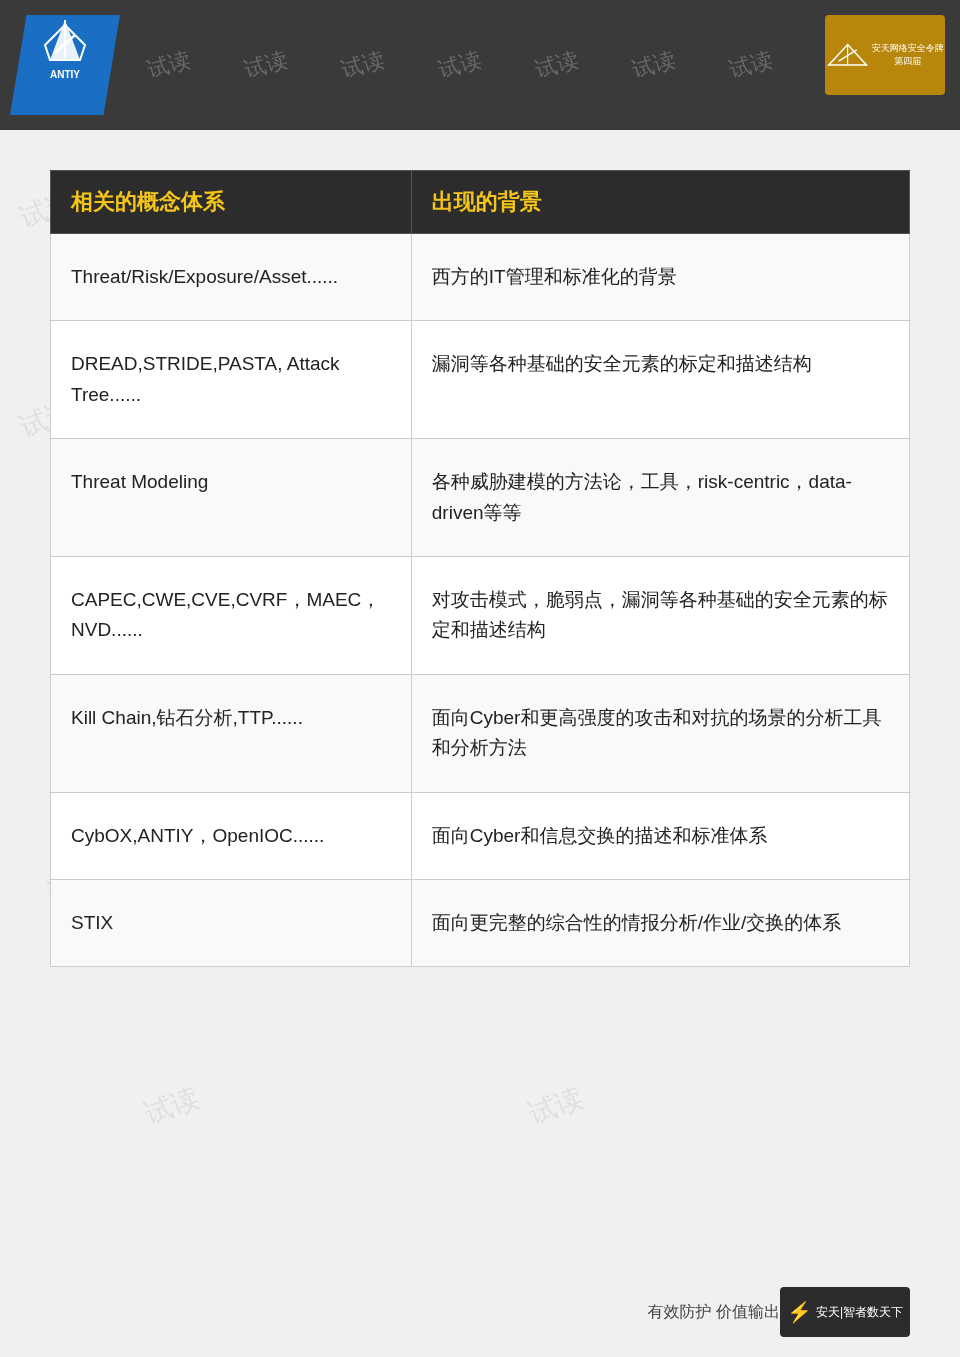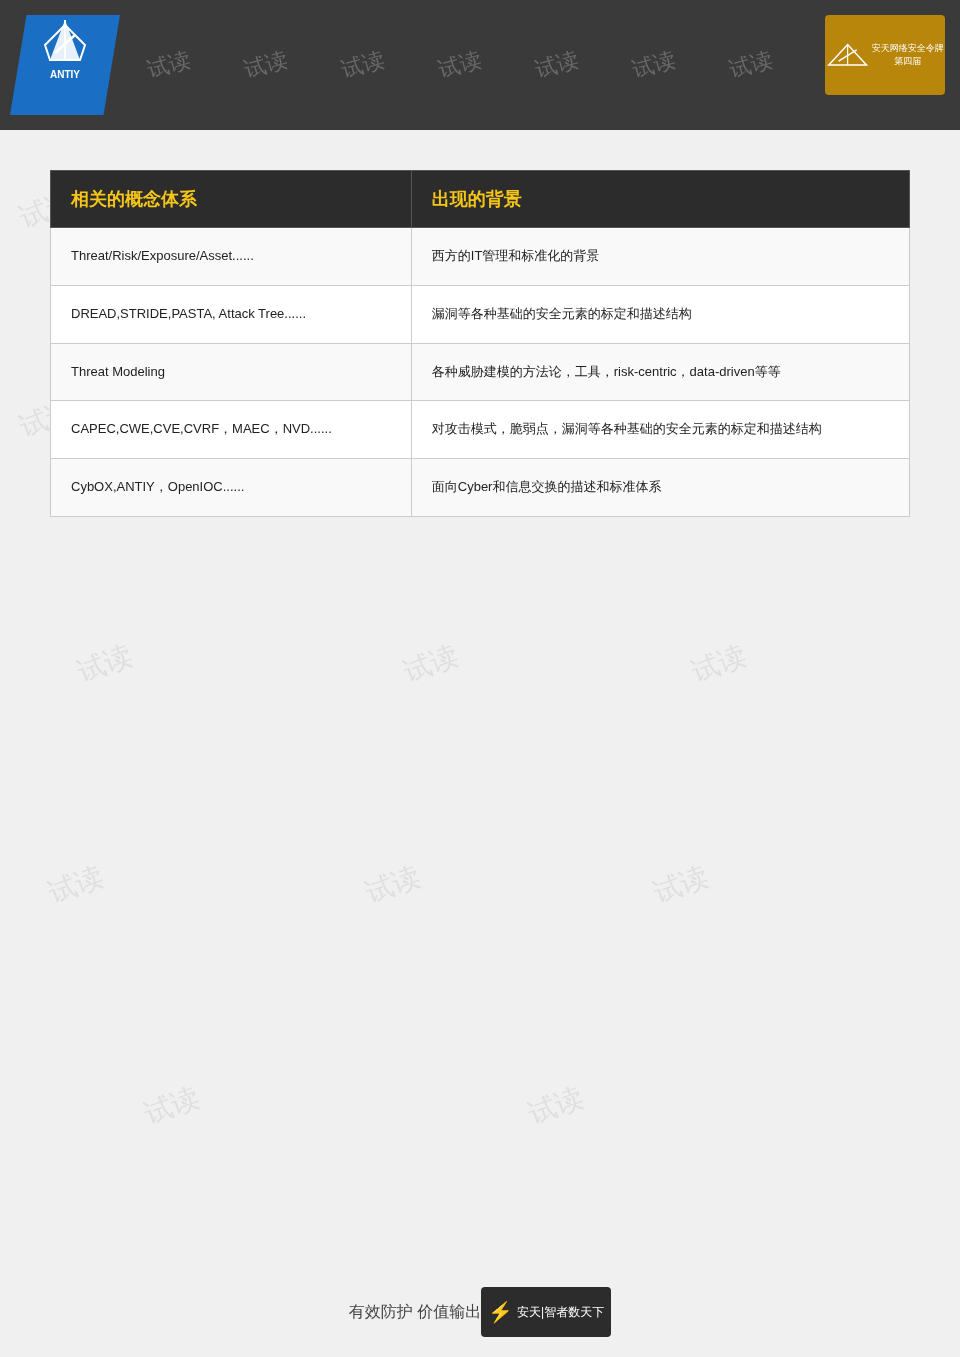--- a/index.html
+++ b/index.html
@@ -120,28 +120,28 @@
       border-collapse: collapse;
       background: white;
       border: 1px solid #ccc;
     }
 
     .data-table th {
       background: #2c2c2c;
       color: #f5c518;
       text-align: left;
       padding: 16px 20px;
-      font-size: 18px;
+      font-size: 22px;
       font-weight: bold;
       border: 1px solid #555;
     }
 
     .data-table td {
-      padding: 18px 20px;
-      font-size: 13px;
+      padding: 28px 20px;
+      font-size: 19px;
       vertical-align: top;
       border: 1px solid #ccc;
       line-height: 1.6;
       color: #222;
     }
 
     .data-table tr:nth-child(odd) td {
       background: #f9f9f9;
     }
     .data-table tr:nth-child(even) td {
@@ -153,21 +153,21 @@
 
     
     .footer {
       position: absolute;
       bottom: 20px;
       left: 0;
       right: 0;
       padding: 0 50px;
       display: flex;
       align-items: center;
-      justify-content: center;
+      justify-content: flex-end;
       z-index: 2;
     }
 
     .footer-left {
       color: #444;
       font-size: 16px;
     }
 
     .footer-right {
       display: flex;
@@ -267,22 +267,30 @@
         </tr>
         <tr>
           <td>Threat Modeling</td>
           <td>各种威胁建模的方法论，工具，risk-centric，data-driven等等</td>
         </tr>
         <tr>
           <td>CAPEC,CWE,CVE,CVRF，MAEC，NVD......</td>
           <td>对攻击模式，脆弱点，漏洞等各种基础的安全元素的标定和描述结构</td>
         </tr>
         <tr>
+          <td>Kill Chain,钻石分析,TTP......</td>
+          <td>面向Cyber和更高强度的攻击和对抗的场景的分析工具和分析方法</td>
+        </tr>
+        <tr>
           <td>CybOX,ANTIY，OpenIOC......</td>
           <td>面向Cyber和信息交换的描述和标准体系</td>
+        </tr>
+        <tr>
+          <td>STIX</td>
+          <td>面向更完整的综合性的情报分析/作业/交换的体系</td>
         </tr>
       </tbody>
   </table>
 </div>
 
 <div class="footer">
   <div class="footer-left">有效防护 价值输出</div>
   <div class="footer-right">
     <div class="footer-logo">
       <span class="lightning">⚡</span>

